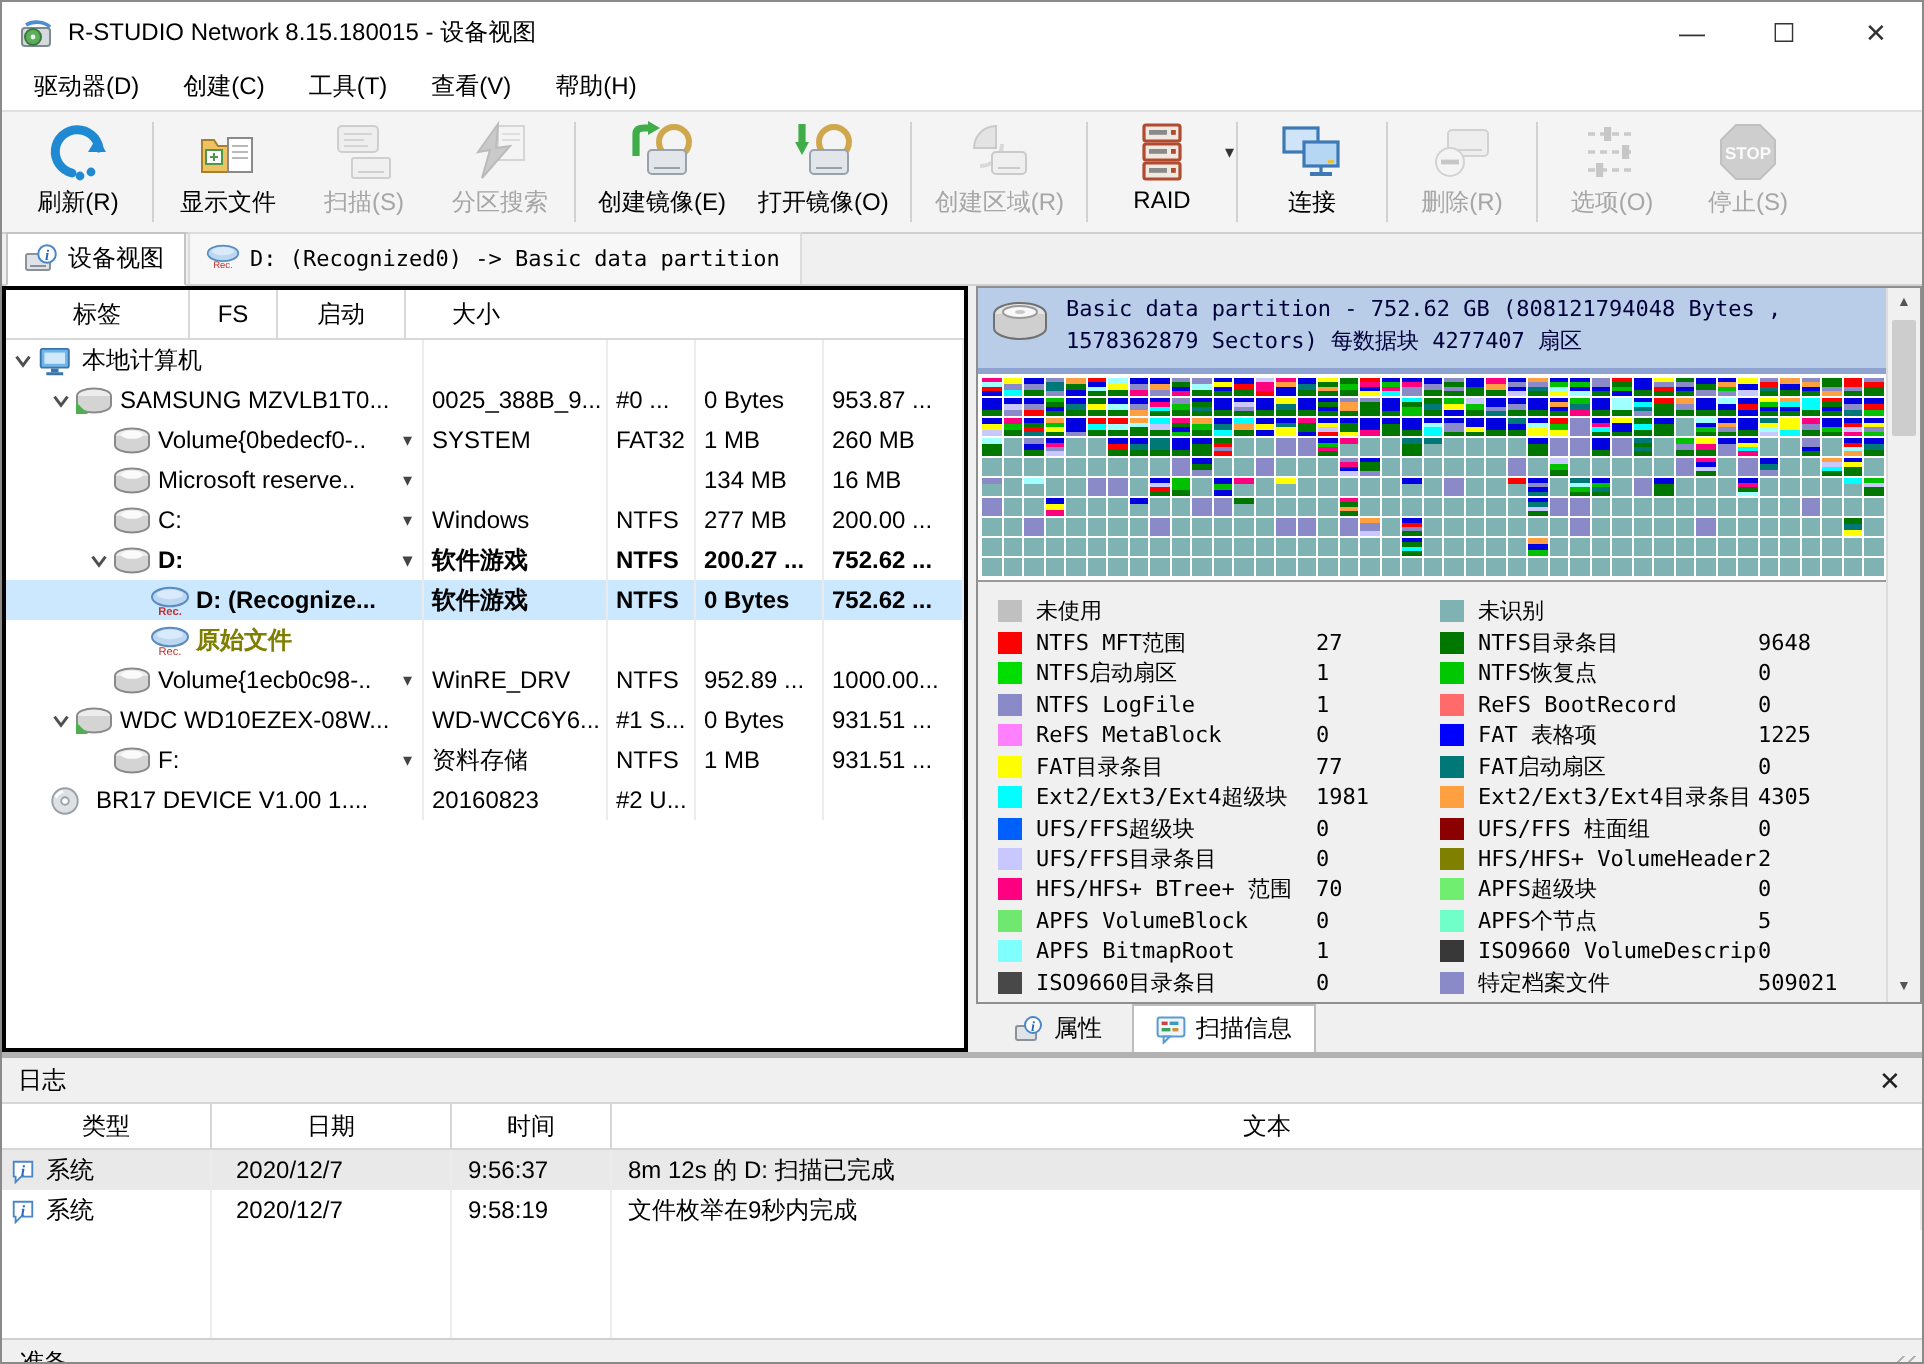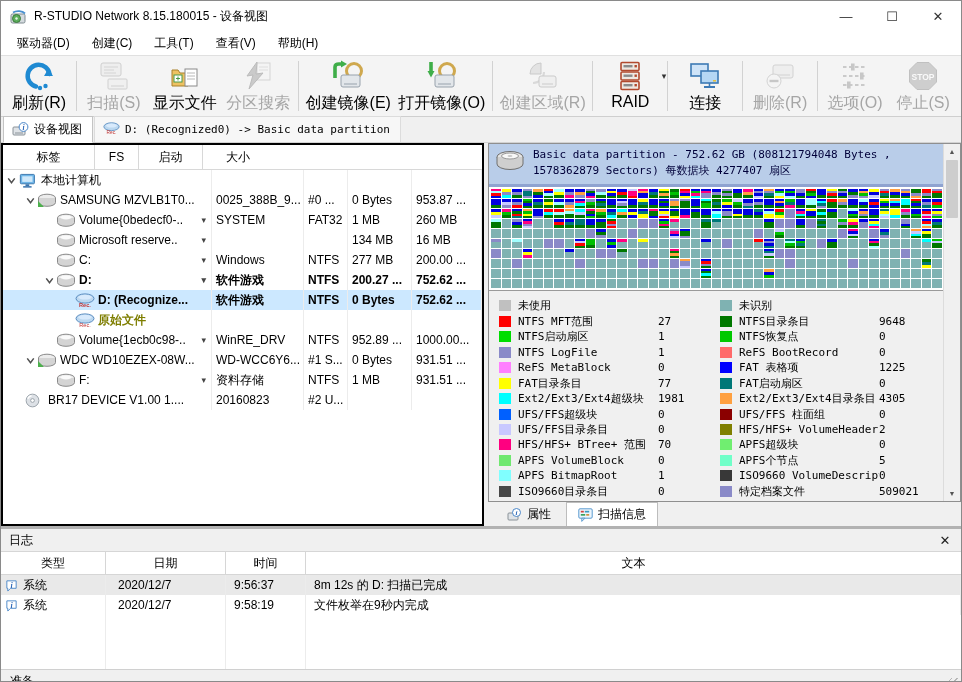--- a/index.html
+++ b/index.html
@@ -14,21 +14,21 @@
   .win-btn{width:46px;display:flex;align-items:center;justify-content:center;font-size:13px;color:#333;}
   
   .menubar{height:24px;display:flex;align-items:center;background:#fff;padding-left:5px;flex:0 0 auto;}
   .menu-item{padding:0 11px;line-height:24px;}
   
   .toolbar{height:58px;background:#f4f4f4;border-top:1px solid #e0e0e0;border-bottom:1px solid #cfcfcf;
     display:flex;align-items:stretch;padding:1px 4px;flex:0 0 auto;}
   .tbtn{display:flex;flex-direction:column;align-items:center;justify-content:flex-start;
     padding:3px 8px 1px;position:relative;min-width:52px;}
   .tbtn .ticon{width:32px;height:32px;}
-  .tbtn .tlabel{font-size:16px;margin-top:1px;white-space:nowrap;}
+  .tbtn .tlabel{font-size:12px;margin-top:1px;white-space:nowrap;}
   .tbtn.disabled .tlabel{color:#a6a6a6;}
   .tbtn.disabled .ticon{filter:grayscale(1) opacity(.5);}
   .tsep{width:1px;background:#d2d2d2;margin:4px 3px;}
   .raid-drop{position:absolute;right:-2px;top:14px;font-size:9px;color:#333;}
   
   .viewtabs{height:25px;background:#f0f0f0;display:flex;align-items:flex-end;padding-left:2px;
     border-bottom:1px solid #d2d2d2;flex:0 0 auto;}
   .vtab{display:flex;align-items:center;gap:5px;padding:3px 10px 3px 8px;margin-right:1px;height:19px;}
   .vtab.active{background:#fff;border:1px solid #c4c4c4;border-bottom:1px solid #fff;margin-bottom:-1px;}
   .vtab.inactive{background:#f7f7f7;border:1px solid #dcdcdc;border-bottom:none;}
@@ -138,47 +138,47 @@
       <div class="tbtn">
         <span class="ticon"><svg viewBox="0 0 32 32">
             <path d="M26.5 14 A11 11 0 1 0 13 26.5" fill="none" stroke="#1f8ad2" stroke-width="4.5" stroke-linecap="round"></path>
             <polygon points="30,16 21,16 25.5,8.5" fill="#1f8ad2"></polygon>
             <circle cx="17" cy="28" r="2.2" fill="#1f8ad2"></circle>
             <circle cx="22.5" cy="26" r="2.2" fill="#1f8ad2"></circle>
           </svg></span>
         <span class="tlabel">刷新(R)</span>
       </div>
       <div class="tsep"></div>
-      <div class="tbtn disabled">
-        <span class="ticon"><svg viewBox="0 0 32 32">
-            <rect x="3" y="3" width="20" height="13" rx="2" fill="#e8e8e8" stroke="#a8a8a8"></rect>
-            <g stroke="#b4b4b4">
-              <line x1="6" y1="7" x2="20" y2="7"></line>
-              <line x1="6" y1="10" x2="16" y2="10"></line>
-              <line x1="6" y1="13" x2="18" y2="13"></line>
-            </g>
-            <rect x="10" y="19" width="19" height="10" rx="1" fill="#ececec" stroke="#aaa"></rect>
-            <line x1="13" y1="26" x2="26" y2="26" stroke="#aaa"></line>
-          </svg></span>
-        <span class="tlabel">扫描(S)</span>
-      </div>
       <div class="tbtn">
         <span class="ticon"><svg viewBox="0 0 32 32">
             <path d="M3 10 L3 26 L19 26 L19 13 L11 13 L9 10 Z" fill="#eec262" stroke="#a8802a"></path>
             <rect x="16" y="9" width="12" height="17" fill="#fff" stroke="#8a8a8a"></rect>
             <g stroke="#b8b8b8">
               <line x1="18" y1="13" x2="26" y2="13"></line>
               <line x1="18" y1="16" x2="26" y2="16"></line>
               <line x1="18" y1="19" x2="26" y2="19"></line>
             </g>
             <rect x="5" y="15" width="8" height="7" fill="#fff" stroke="#4a9a4a"></rect>
             <line x1="9" y1="16.5" x2="9" y2="20.5" stroke="#4a9a4a"></line>
             <line x1="7" y1="18.5" x2="11" y2="18.5" stroke="#4a9a4a"></line>
           </svg></span>
         <span class="tlabel">显示文件</span>
+      </div>
+      <div class="tbtn disabled">
+        <span class="ticon"><svg viewBox="0 0 32 32">
+            <rect x="3" y="3" width="20" height="13" rx="2" fill="#e8e8e8" stroke="#a8a8a8"></rect>
+            <g stroke="#b4b4b4">
+              <line x1="6" y1="7" x2="20" y2="7"></line>
+              <line x1="6" y1="10" x2="16" y2="10"></line>
+              <line x1="6" y1="13" x2="18" y2="13"></line>
+            </g>
+            <rect x="10" y="19" width="19" height="10" rx="1" fill="#ececec" stroke="#aaa"></rect>
+            <line x1="13" y1="26" x2="26" y2="26" stroke="#aaa"></line>
+          </svg></span>
+        <span class="tlabel">扫描(S)</span>
       </div>
       <div class="tbtn disabled">
         <span class="ticon"><svg viewBox="0 0 32 32">
             <rect x="15" y="3" width="13" height="17" fill="#f4f4f4" stroke="#b5b5b5"></rect>
             <g stroke="#c8c8c8">
               <line x1="17" y1="7" x2="26" y2="7"></line>
               <line x1="17" y1="10" x2="26" y2="10"></line>
             </g>
             <polygon points="15,2 5,16 11,15 7,29 21,13 14,14" fill="#9aa0a8" stroke="#7d838c"></polygon>
           </svg></span>

